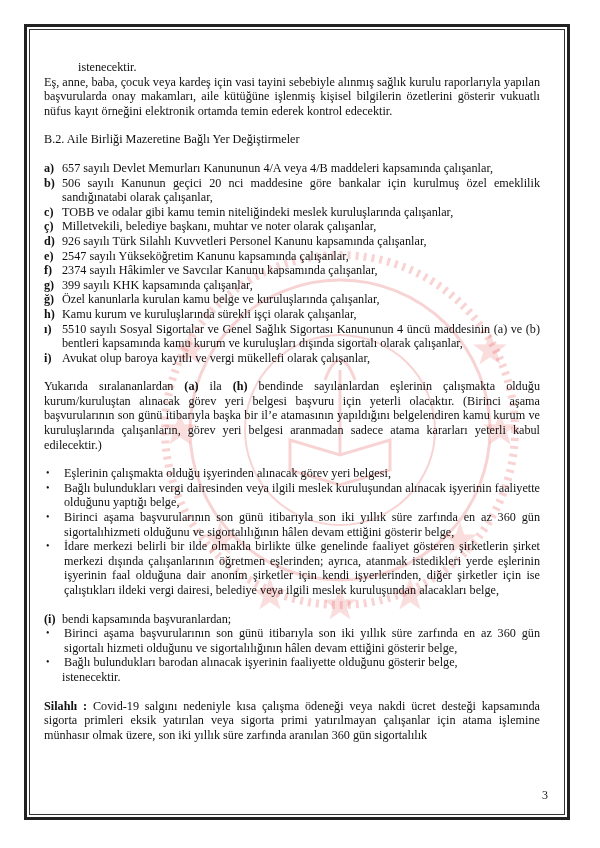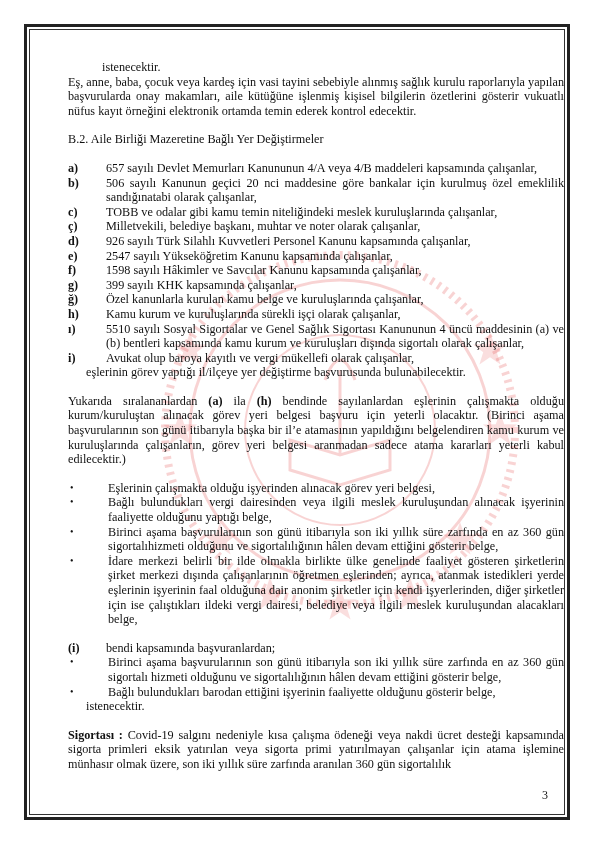--- a/index.html
+++ b/index.html
@@ -3,28 +3,28 @@
 <meta charset="utf-8">
 <style>
   html, body { margin: 0; padding: 0; background: #ffffff; }
   body { width: 600px; height: 848px; position: relative; overflow: hidden;
          font-family: "Liberation Serif", "DejaVu Serif", serif; color: #111; }
   .page-border-outer { position: absolute; left: 24px; top: 24px; width: 546px; height: 796px;
          border: 3px solid #222; box-sizing: border-box; }
   .page-border-inner { position: absolute; left: 29px; top: 29px; width: 536px; height: 786px;
          border: 1px solid #333; box-sizing: border-box; }
   .watermark { position: absolute; left: 150px; top: 240px; width: 380px; height: 380px; pointer-events: none; }
-  .content { position: absolute; left: 68px; top: 60px; width: 496px; font-size: 12.2px; line-height: 14.6px; }
+  .content { position: absolute; left: 44px; top: 60px; width: 496px; font-size: 12.2px; line-height: 14.6px; }
   p { margin: 0; text-align: justify; }
   .indent-line { padding-left: 34px; }
   .gap { height: 14px; }
   .heading { font-weight: normal; }
   .list-item { display: flex; text-align: justify; }
   .list-marker { flex: 0 0 18px; font-weight: bold; }
-  .list-text { flex: 1; text-align: justify; margin-left: 20px; }
+  .list-text { flex: 1; text-align: justify; }
   .bullet-marker { flex: 0 0 18px; font-size: 10px; padding-left: 2px; }
   .bold { font-weight: bold; }
   .page-number { position: absolute; right: 52px; top: 788px; font-size: 12px; }
 </style>
 </head>
 <body>
 
 <div class="page-border-outer"></div>
 <div class="page-border-inner"></div>
 
@@ -75,21 +75,21 @@
       <div class="list-item">
         <span class="list-marker">d)</span>
         <span class="list-text">926 sayılı Türk Silahlı Kuvvetleri Personel Kanunu kapsamında çalışanlar,</span>
       </div>
       <div class="list-item">
         <span class="list-marker">e)</span>
         <span class="list-text">2547 sayılı Yükseköğretim Kanunu kapsamında çalışanlar,</span>
       </div>
       <div class="list-item">
         <span class="list-marker">f)</span>
-        <span class="list-text">1598 sayılı Hâkimler ve Savcılar Kanunu kapsamında çalışanlar,</span>
+        <span class="list-text">2374 sayılı Hâkimler ve Savcılar Kanunu kapsamında çalışanlar,</span>
       </div>
       <div class="list-item">
         <span class="list-marker">g)</span>
         <span class="list-text">399 sayılı KHK kapsamında çalışanlar,</span>
       </div>
       <div class="list-item">
         <span class="list-marker">ğ)</span>
         <span class="list-text">Özel kanunlarla kurulan kamu belge ve kuruluşlarında çalışanlar,</span>
       </div>
       <div class="list-item">
@@ -98,21 +98,20 @@
       </div>
       <div class="list-item">
         <span class="list-marker">ı)</span>
         <span class="list-text">5510 sayılı Sosyal Sigortalar ve Genel Sağlık Sigortası Kanununun 4 üncü maddesinin (a) ve (b) bentleri kapsamında kamu kurum ve kuruluşları dışında sigortalı olarak çalışanlar,</span>
       </div>
       <div class="list-item">
         <span class="list-marker">i)</span>
         <span class="list-text">Avukat olup baroya kayıtlı ve vergi mükellefi olarak çalışanlar,</span>
       </div>
     </div>
-  <p style="padding-left:18px">eşlerinin görev yaptığı il/ilçeye yer değiştirme başvurusunda bulunabilecektir.</p>
   <div class="gap"></div>
   <p><span>Yukarıda sıralananlardan </span><span class="bold">(a)</span><span> ila </span><span class="bold">(h)</span><span> bendinde sayılanlardan eşlerinin çalışmakta olduğu kurum/kuruluştan alınacak görev yeri belgesi başvuru için yeterli olacaktır. (Birinci aşama başvurularının son günü itibarıyla başka bir il’e atamasının yapıldığını belgelendiren kamu kurum ve kuruluşlarında çalışanların, görev yeri belgesi aranmadan sadece atama kararları yeterli kabul edilecektir.)</span></p>
   <div class="gap"></div>
   <div id="bullets-1">
       <div class="list-item">
         <span class="bullet-marker">•</span>
         <span class="list-text">Eşlerinin çalışmakta olduğu işyerinden alınacak görev yeri belgesi,</span>
       </div>
       <div class="list-item">
         <span class="bullet-marker">•</span>
@@ -132,21 +131,21 @@
     <span class="list-marker">(i)</span>
     <span class="list-text">bendi kapsamında başvuranlardan;</span>
   </div>
   <div id="bullets-2">
       <div class="list-item">
         <span class="bullet-marker">•</span>
         <span class="list-text">Birinci aşama başvurularının son günü itibarıyla son iki yıllık süre zarfında en az 360 gün sigortalı hizmeti olduğunu ve sigortalılığının hâlen devam ettiğini gösterir belge,</span>
       </div>
       <div class="list-item">
         <span class="bullet-marker">•</span>
-        <span class="list-text">Bağlı bulundukları barodan ettiğini işyerinin faaliyette olduğunu gösterir belge,</span>
+        <span class="list-text">Bağlı bulundukları barodan alınacak işyerinin faaliyette olduğunu gösterir belge,</span>
       </div>
     </div>
   <p style="padding-left:18px">istenecektir.</p>
   <div class="gap"></div>
-  <p><span class="bold">Sigortası :</span><span> Covid-19 salgını nedeniyle kısa çalışma ödeneği veya nakdi ücret desteği kapsamında sigorta primleri eksik yatırılan veya sigorta primi yatırılmayan çalışanlar için atama işlemine münhasır olmak üzere, son iki yıllık süre zarfında aranılan 360 gün sigortalılık</span></p>
+  <p><span class="bold">Silahlı :</span><span> Covid-19 salgını nedeniyle kısa çalışma ödeneği veya nakdi ücret desteği kapsamında sigorta primleri eksik yatırılan veya sigorta primi yatırılmayan çalışanlar için atama işlemine münhasır olmak üzere, son iki yıllık süre zarfında aranılan 360 gün sigortalılık</span></p>
 </div>
 
 <div class="page-number">3</div>
 
 </body></html>

